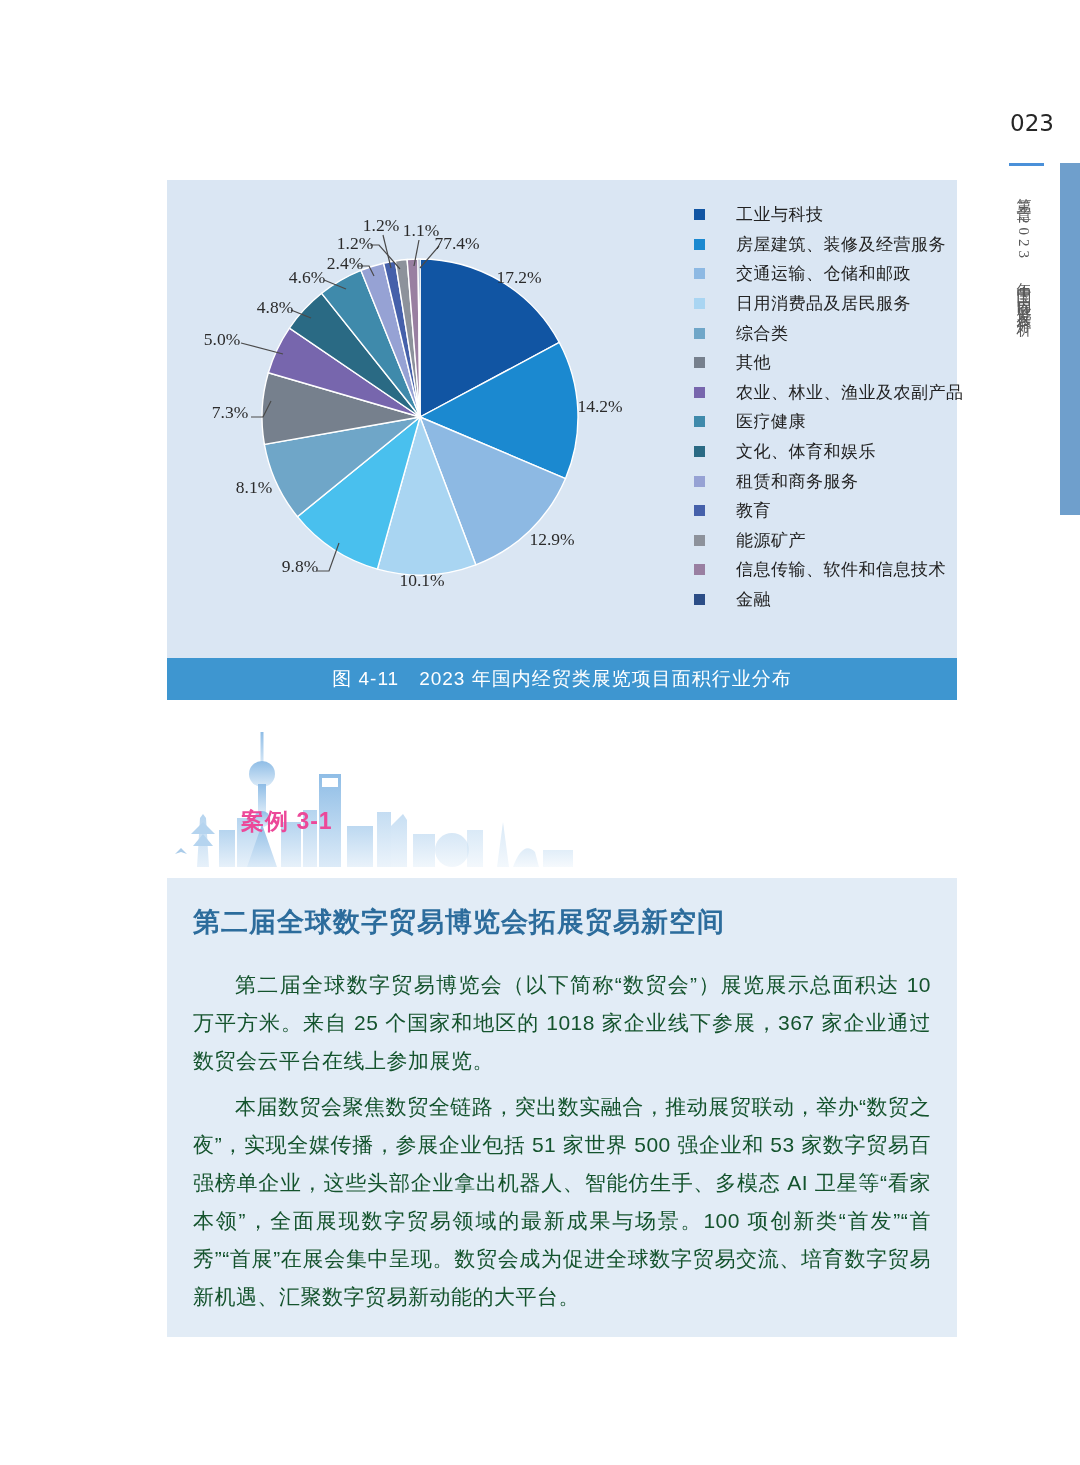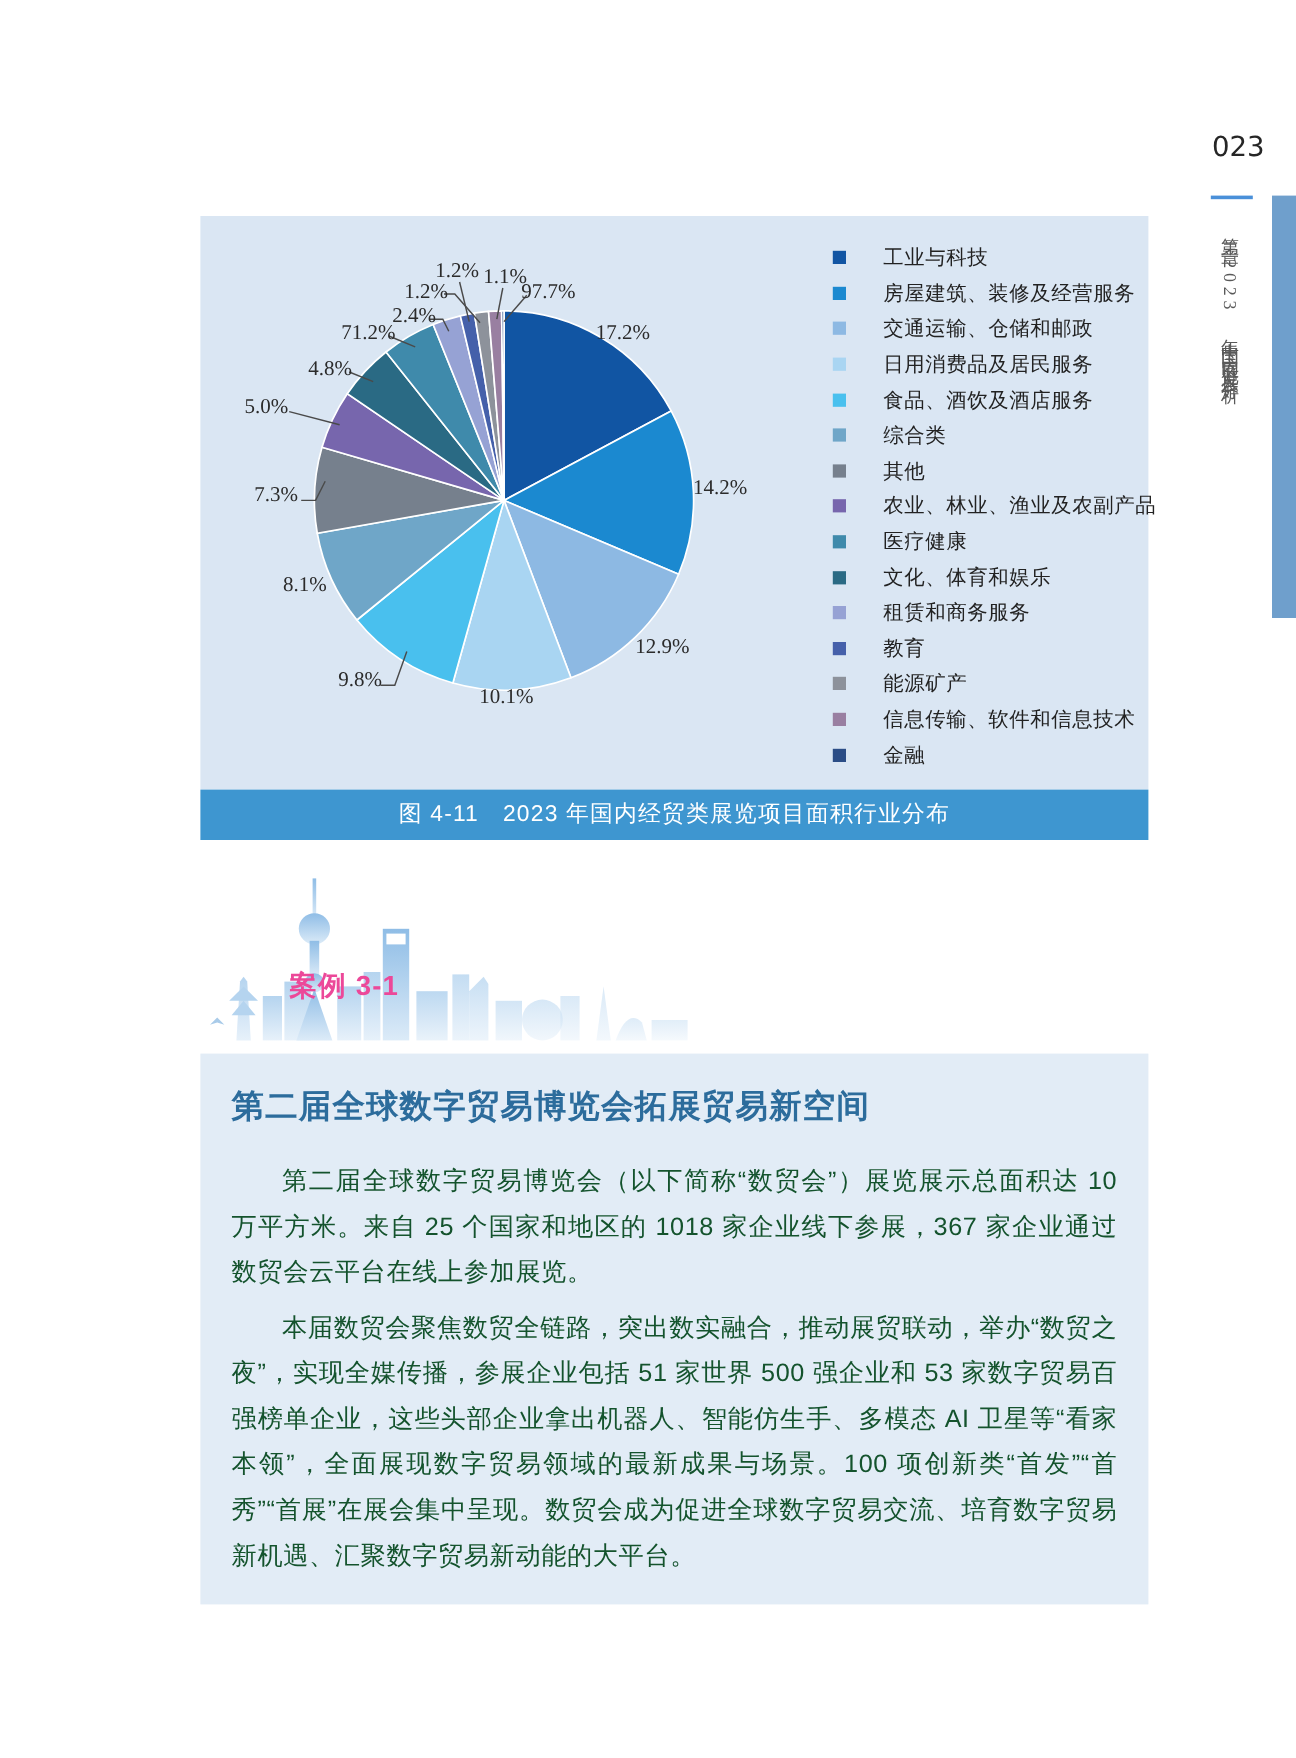--- a/index.html
+++ b/index.html
@@ -90,47 +90,43 @@
     <div id="pie-labels">
         <div class="pie-label" style="left: 352px; top: 97px;">17.2%</div>
         <div class="pie-label" style="left: 433px; top: 226px;">14.2%</div>
         <div class="pie-label" style="left: 385px; top: 359px;">12.9%</div>
         <div class="pie-label" style="left: 255px; top: 400px;">10.1%</div>
         <div class="pie-label" style="left: 133px; top: 386px;">9.8%</div>
         <div class="pie-label" style="left: 87px; top: 307px;">8.1%</div>
         <div class="pie-label" style="left: 63px; top: 232px;">7.3%</div>
         <div class="pie-label" style="left: 55px; top: 159px;">5.0%</div>
         <div class="pie-label" style="left: 108px; top: 127px;">4.8%</div>
-        <div class="pie-label" style="left: 140px; top: 97px;">71.2%</div>
+        <div class="pie-label" style="left: 140px; top: 97px;">4.6%</div>
         <div class="pie-label" style="left: 178px; top: 83px;">2.4%</div>
         <div class="pie-label" style="left: 214px; top: 45px;">1.2%</div>
         <div class="pie-label" style="left: 188px; top: 63px;">1.2%</div>
         <div class="pie-label" style="left: 254px; top: 50px;">1.1%</div>
-        <div class="pie-label" style="left: 290px; top: 63px;">97.7%</div>
+        <div class="pie-label" style="left: 290px; top: 63px;">77.4%</div>
       </div>
     <div class="legend" id="legend">
         <div class="legend-item">
           <span class="legend-swatch" style="background: rgb(17, 85, 163);"></span>
           <span class="legend-label">工业与科技</span>
         </div>
         <div class="legend-item">
           <span class="legend-swatch" style="background: rgb(27, 137, 208);"></span>
           <span class="legend-label">房屋建筑、装修及经营服务</span>
         </div>
         <div class="legend-item">
           <span class="legend-swatch" style="background: rgb(141, 185, 227);"></span>
           <span class="legend-label">交通运输、仓储和邮政</span>
         </div>
         <div class="legend-item">
           <span class="legend-swatch" style="background: rgb(169, 213, 242);"></span>
           <span class="legend-label">日用消费品及居民服务</span>
-        </div>
-        <div class="legend-item">
-          <span class="legend-swatch" style="background: rgb(73, 192, 238);"></span>
-          <span class="legend-label">食品、酒饮及酒店服务</span>
         </div>
         <div class="legend-item">
           <span class="legend-swatch" style="background: rgb(111, 166, 200);"></span>
           <span class="legend-label">综合类</span>
         </div>
         <div class="legend-item">
           <span class="legend-swatch" style="background: rgb(118, 128, 141);"></span>
           <span class="legend-label">其他</span>
         </div>
         <div class="legend-item">

